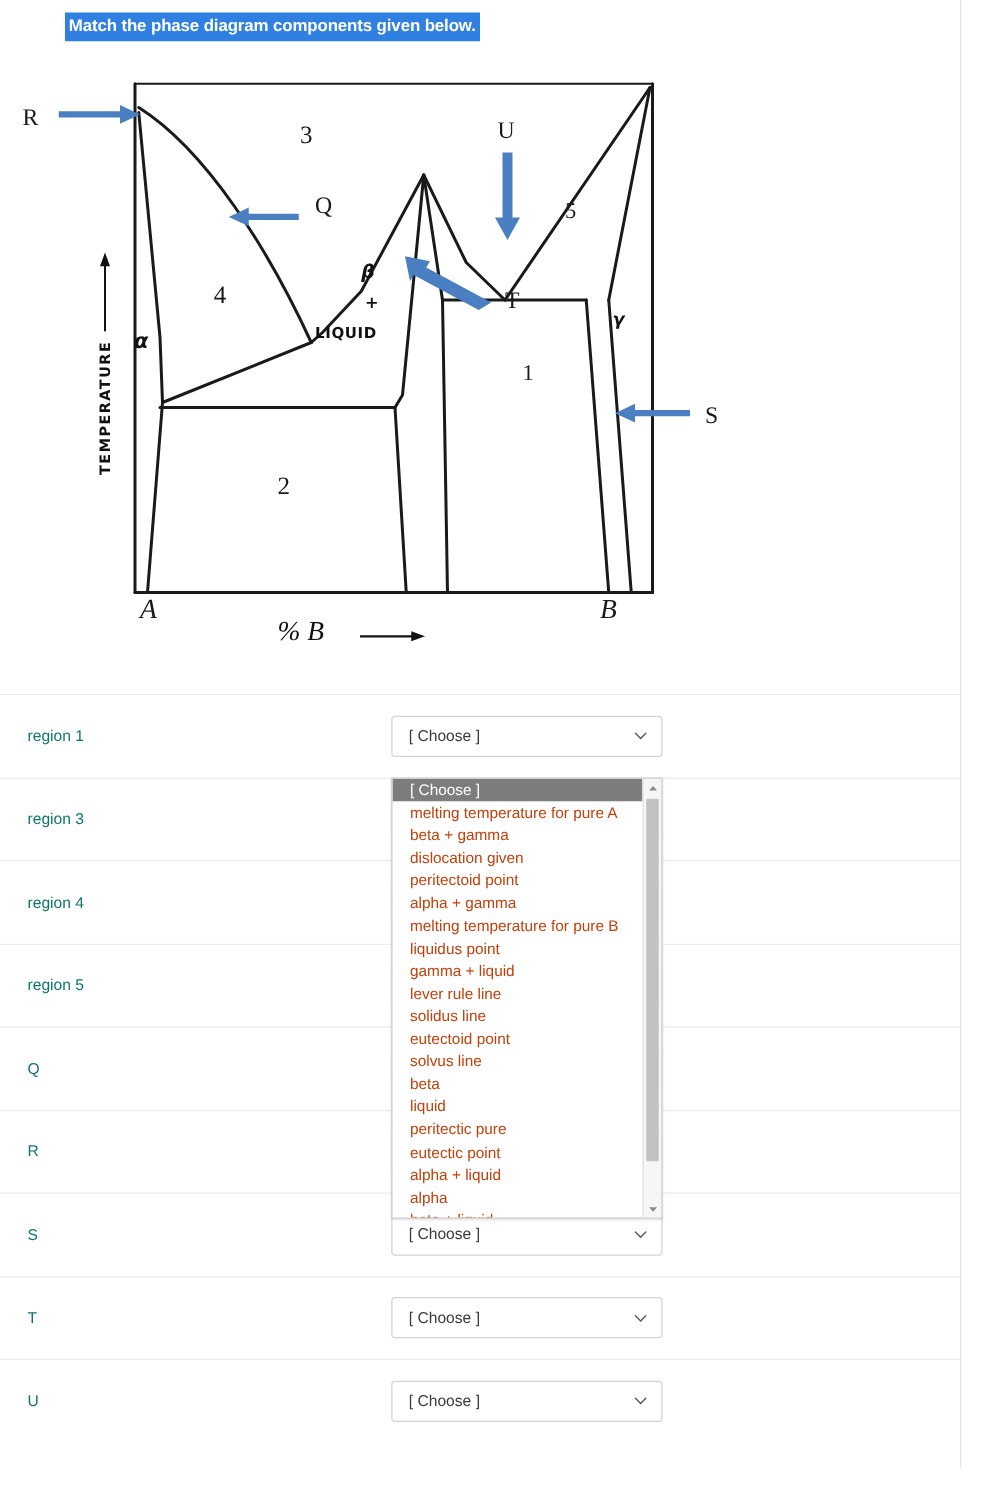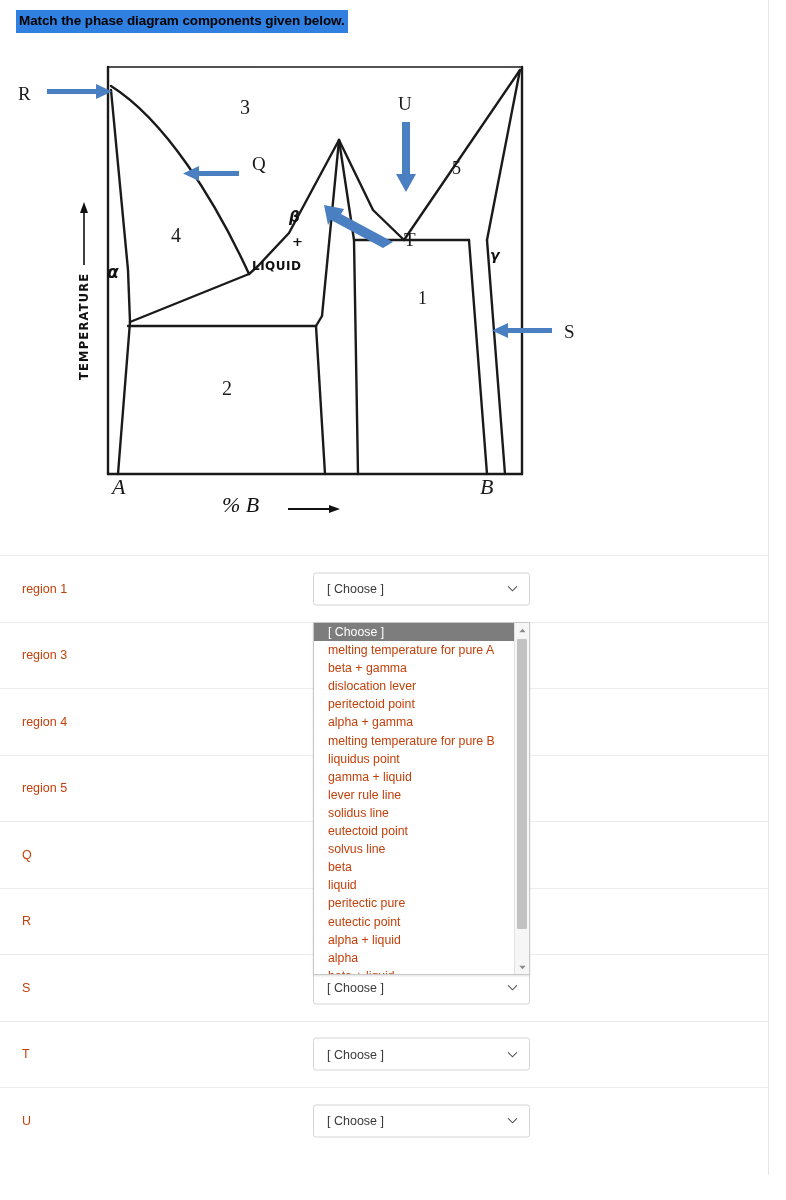--- a/index.html
+++ b/index.html
@@ -36,27 +36,28 @@
 
   
   .prompt-wrap {
     position: absolute;
     left: 16px;
     top: 10px;
   }
   .prompt {
     display: inline-block;
     background: #2f80e0;
-    color: #000000;
+    color: #ffffff;
     font-size: 13.5px;
     font-weight: bold;
     line-height: 20px;
     padding: 1px 3px 2px 3px;
     white-space: nowrap;
     letter-spacing: -0.1px;
+    margin-left: 36px;
   }
 
   
   .diagram {
     position: absolute;
     left: 0;
     top: 50px;
     width: 640px;
     height: 480px;
   }
@@ -75,21 +76,21 @@
     border-top: 1px solid #ececec;
     box-sizing: border-box;
   }
   .row:first-child { border-top: 1px solid #ececec; }
   .row-label {
     position: absolute;
     left: 22px;
     top: 50%;
     transform: translateY(-50%);
     font-size: 12.5px;
-    color: #c2410c;
+    color: #0f766e;
     font-family: "Liberation Sans", sans-serif;
   }
   .select-box {
     position: absolute;
     left: 313px;
     top: 50%;
     transform: translateY(-50%);
     width: 217px;
     height: 33px;
     border: 1px solid #d4d4d4;
@@ -435,21 +436,21 @@
       </div>
     </div>
 
   </div>
 
   <div class="dropdown">
     <div class="dd-list" id="dd-list">
         <div class="dd-item selected">[ Choose ]</div>
         <div class="dd-item">melting temperature for pure A</div>
         <div class="dd-item">beta + gamma</div>
-        <div class="dd-item">dislocation lever</div>
+        <div class="dd-item">dislocation given</div>
         <div class="dd-item">peritectoid point</div>
         <div class="dd-item">alpha + gamma</div>
         <div class="dd-item">melting temperature for pure B</div>
         <div class="dd-item">liquidus point</div>
         <div class="dd-item">gamma + liquid</div>
         <div class="dd-item">lever rule line</div>
         <div class="dd-item">solidus line</div>
         <div class="dd-item">eutectoid point</div>
         <div class="dd-item">solvus line</div>
         <div class="dd-item">beta</div>

